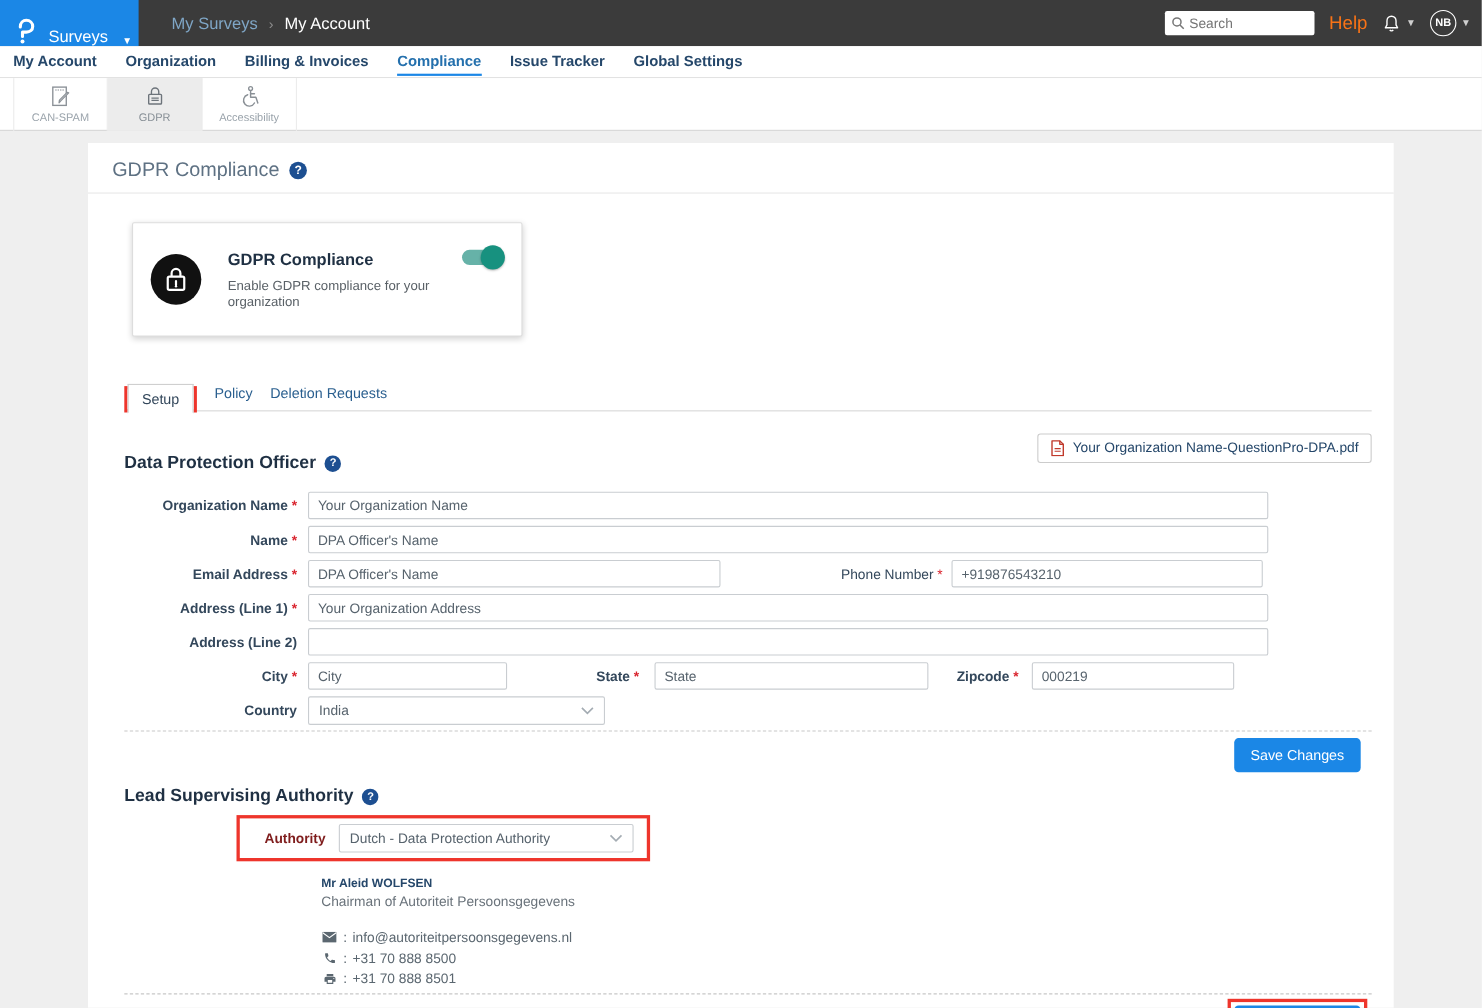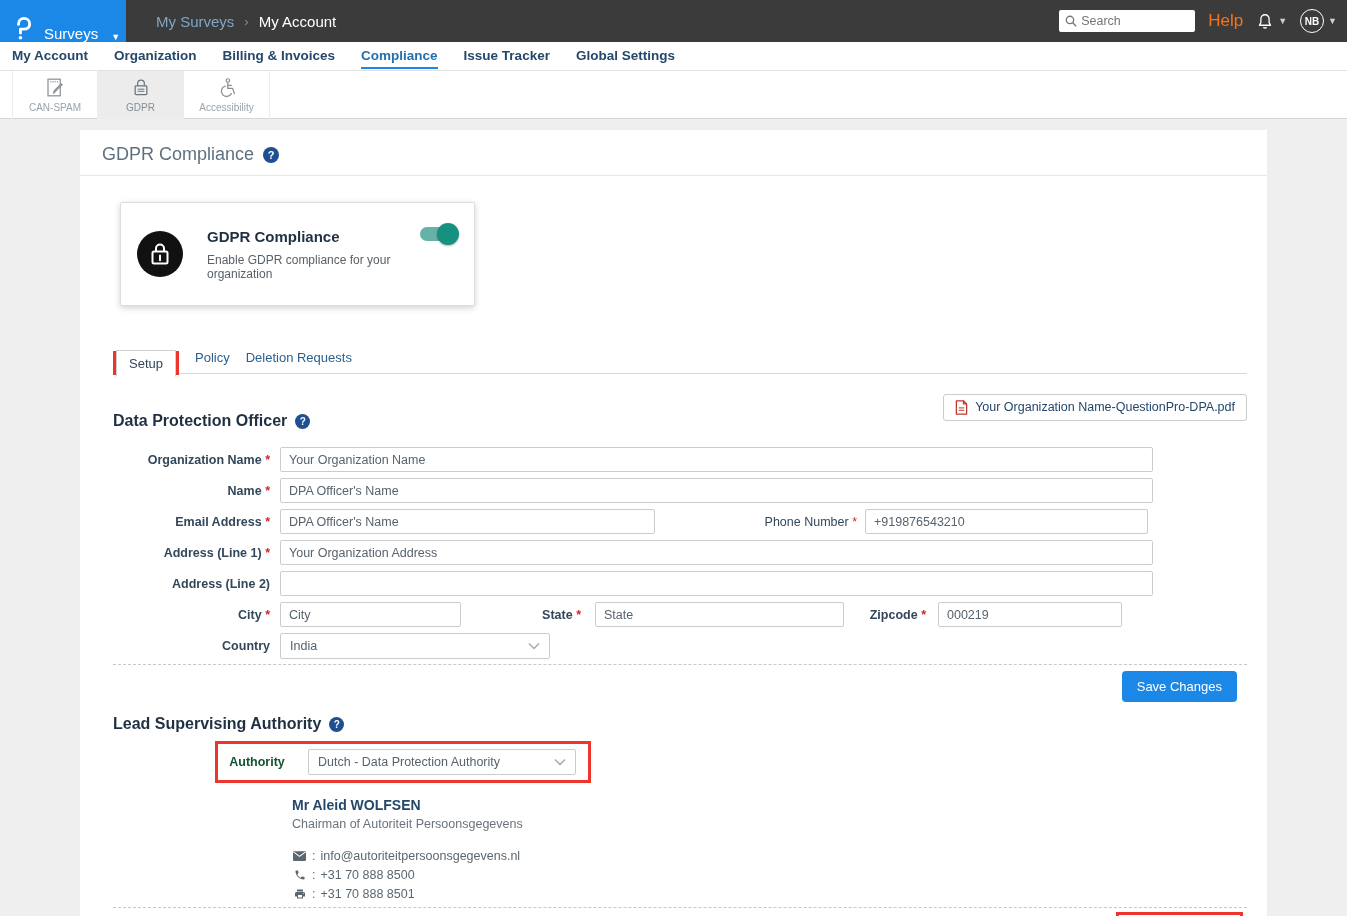--- a/index.html
+++ b/index.html
@@ -81,24 +81,24 @@
   .w-country { width:270px; }
   .w-auth { width:268px; }
 
   .dash-rule { border-top:1px dashed #c8c8c8; margin:6px 20px 0 33px; }
   .save-row { display:flex; justify-content:flex-end; margin:6px 30px 0 0; }
   .btn-save { background:#1b87e6; color:#fff; border:none; border-radius:4px; font-size:13px; padding:8px 15px; cursor:pointer; font-family:"Liberation Sans",sans-serif; }
 
   
   .lsa-head { margin:13px 20px 0 33px; }
   .auth-ann { display:inline-flex; align-items:center; margin:8px 0 0 135px; padding:5px 12px 5px 0; }
-  .auth-label { width:90px; text-align:center; padding-right:12px; font-size:12.5px; font-weight:bold; color:#14532d; }
+  .auth-label { width:90px; text-align:right; padding-right:12px; font-size:12.5px; font-weight:bold; color:#7f1d1d; }
 
   .contact { margin:14px 0 0 212px; }
-  .contact-name { font-size:14px; font-weight:bold; color:#25476a; margin-bottom:4px; }
+  .contact-name { font-size:11px; font-weight:bold; color:#25476a; margin-bottom:4px; }
   .contact-title { font-size:12.5px; color:#6a737b; }
   .contact-lines { margin-top:17px; }
   .cline { display:flex; align-items:center; gap:5px; font-size:12.5px; color:#5b6770; margin-bottom:4px; height:15px; }
   .cline .ic { width:15px; display:flex; justify-content:center; }
 
   .save2-wrap { display:flex; justify-content:flex-end; margin:4px 24px 0 0; }
   .save2-ann { padding:3px; }
   svg { display:block; }
 </style>
 </head>

